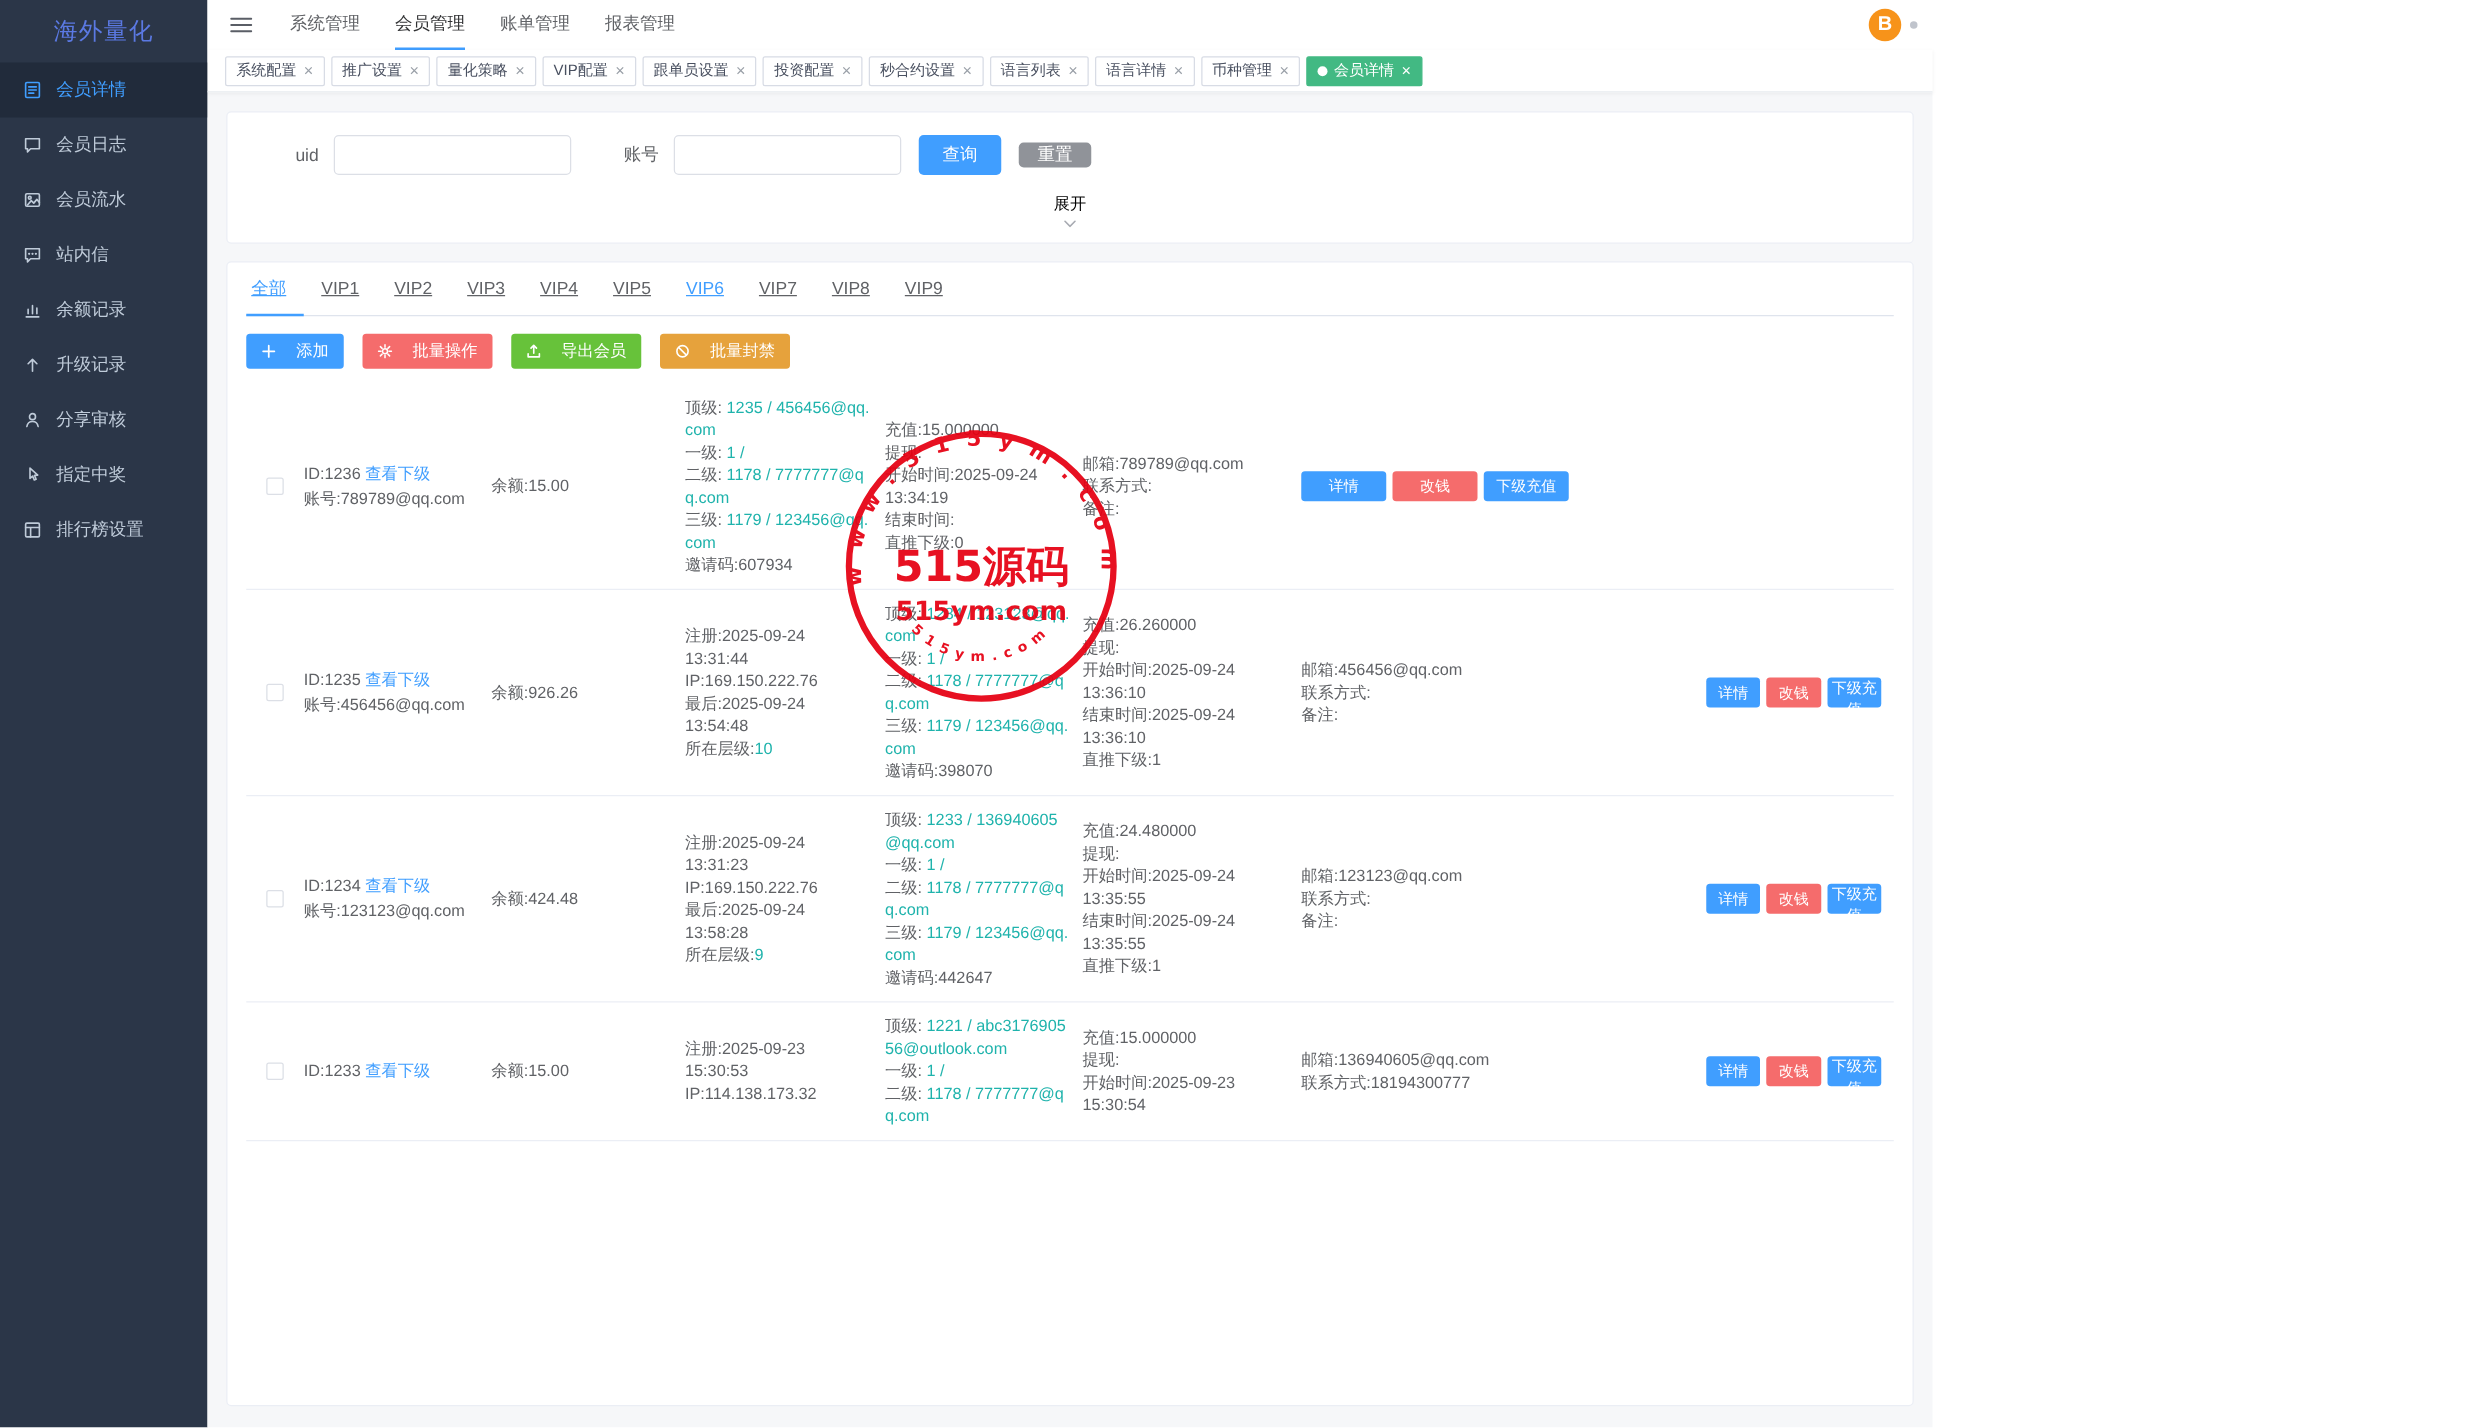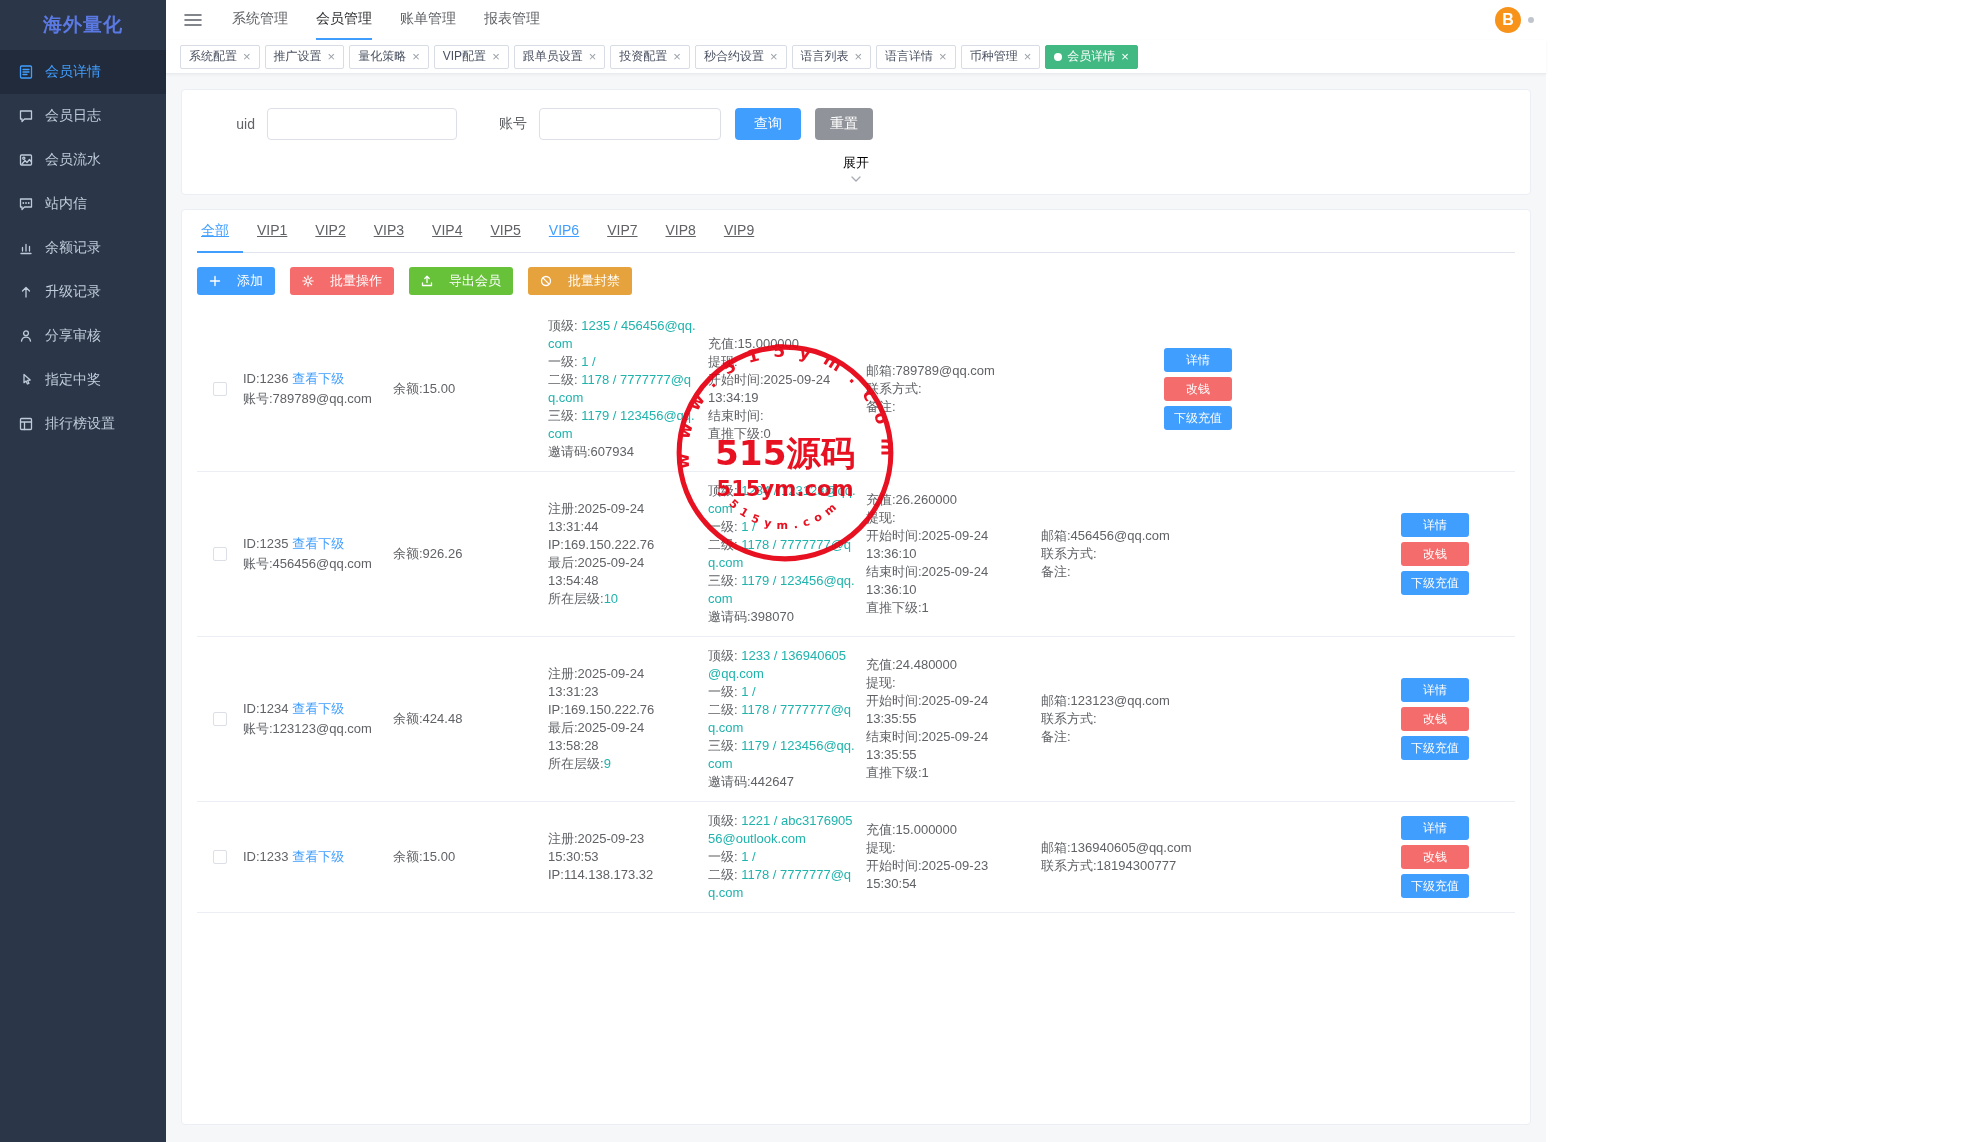--- a/index.html
+++ b/index.html
@@ -6,21 +6,21 @@
   html,body { width:1982px; height:1142px; }
   body {
     font-family:"Liberation Sans","DejaVu Sans",sans-serif;
     background:#ffffff; overflow:hidden; color:#606266; position:relative;
   }
   .app { display:flex; width:1546px; height:1142px; background:#fff; }
 
   
   .sidebar { width:166px; flex-shrink:0; background:var(--sidebar-bg,#2b3648); }
   .logo { height:50px; display:flex; align-items:center; justify-content:center;
-    font-size:19px; font-weight:bold; letter-spacing:1px; color:var(--logo-color,#5b79e3); }
+    font-size:19px; font-weight:normal; letter-spacing:1px; color:var(--logo-color,#5b79e3); }
   .menu-item { height:44px; display:flex; align-items:center; padding-left:18px; gap:11px;
     font-size:14px; color:#bfcbd9; cursor:pointer; }
   .menu-item svg { width:16px; height:16px; flex-shrink:0; }
   .menu-item.active { color:var(--accent,#409eff); background:var(--sidebar-active-bg,#212b3b); }
 
   
   .main { flex:1; display:flex; flex-direction:column; height:100%; min-width:0; }
 
   .topbar { height:40px; background:#fff; display:flex; align-items:center; padding:0 12px; }
   .hamburger { color:#5a5e66; margin:0 16px 0 6px; display:flex; cursor:pointer; }
@@ -51,21 +51,21 @@
   .search-card { padding:18px 15px 12px; }
   .form-row { display:flex; align-items:center; }
   .form-label { font-size:14px; color:#606266; }
   .form-label.uid { width:58px; text-align:right; margin-right:12px; }
   .form-label.account { margin-left:42px; margin-right:12px; }
   .input { width:190px; height:32px; border:1px solid #dcdfe6; border-radius:4px; padding:0 10px;
     font-size:14px; color:#606266; outline:none; background:#fff; }
   .input.account-input { width:182px; }
   .btn { border:none; border-radius:4px; color:#fff; font-size:14px; cursor:pointer; font-family:inherit; }
   .btn-query { background:var(--accent,#409eff); height:32px; padding:0 19px; margin-left:14px; }
-  .btn-reset { background:var(--info,#909399); height:32px; padding:0 15px; margin-left:14px; }
+  .btn-reset { background:var(--info,#909399); height:20px; padding:0 15px; margin-left:14px; }
   .expand-row { display:flex; justify-content:center; margin-top:14px; }
   .expand { display:inline-flex; align-items:center; gap:4px; color:#000000; font-size:13px; cursor:pointer;flex-direction:column; }
 
   
   .table-card { margin-top:14px; padding:0 15px 10px; min-height:916px; }
   .viptabs { display:flex; border-bottom:1px solid #dfe4ed; }
   .viptab { padding:12px 14px 11px; font-size:14px; color:#606266; cursor:pointer;
     border-bottom:2px solid transparent; margin-bottom:-1px;text-decoration:underline; }
   .viptab:first-child { padding-left:4px; }
   .viptab.active { color:var(--accent,#409eff); border-bottom-color:var(--accent,#409eff); }
@@ -86,21 +86,21 @@
   .th-ops { text-align:center; }
   .trow { border-bottom:1px solid #ebeef5; font-size:13px; color:#606266; }
   .cell { padding:10px 10px 10px 0; line-height:18px; }
   .col-check { display:flex; justify-content:center; }
   .checkbox { width:14px; height:14px; appearance:none; border:1px solid #dcdfe6; border-radius:2px;
     background:#fff; cursor:pointer; }
   a { text-decoration:none; cursor:pointer; }
   .link-blue { color:var(--accent,#409eff); }
   .link-teal { color:var(--teal,#1fb3ac); word-break:break-all; }
   .cell.user div { line-height:20px; }
-  .cell.ops { display:flex; flex-direction:column; align-items:center; gap:5px; }
+  .cell.ops { display:flex; flex-direction:row; align-items:flex-end; gap:5px; }
   .mini { width:68px; height:24px; border:none; border-radius:3px; color:#fff; font-size:12px;
     cursor:pointer; font-family:inherit; }
   .mini-primary { background:var(--accent,#409eff); }
   .mini-danger { background:var(--danger,#f56c6c); }
 
   
   .stamp { position:absolute; left:664px; top:334px; width:242px; height:242px; opacity:.93;
     z-index:60; pointer-events:none; }
   .stamp circle { stroke:var(--stamp,#e60012); fill:none; }
   .stamp text { fill:var(--stamp,#e60012); font-weight:bold; font-family:"DejaVu Sans",sans-serif; }

